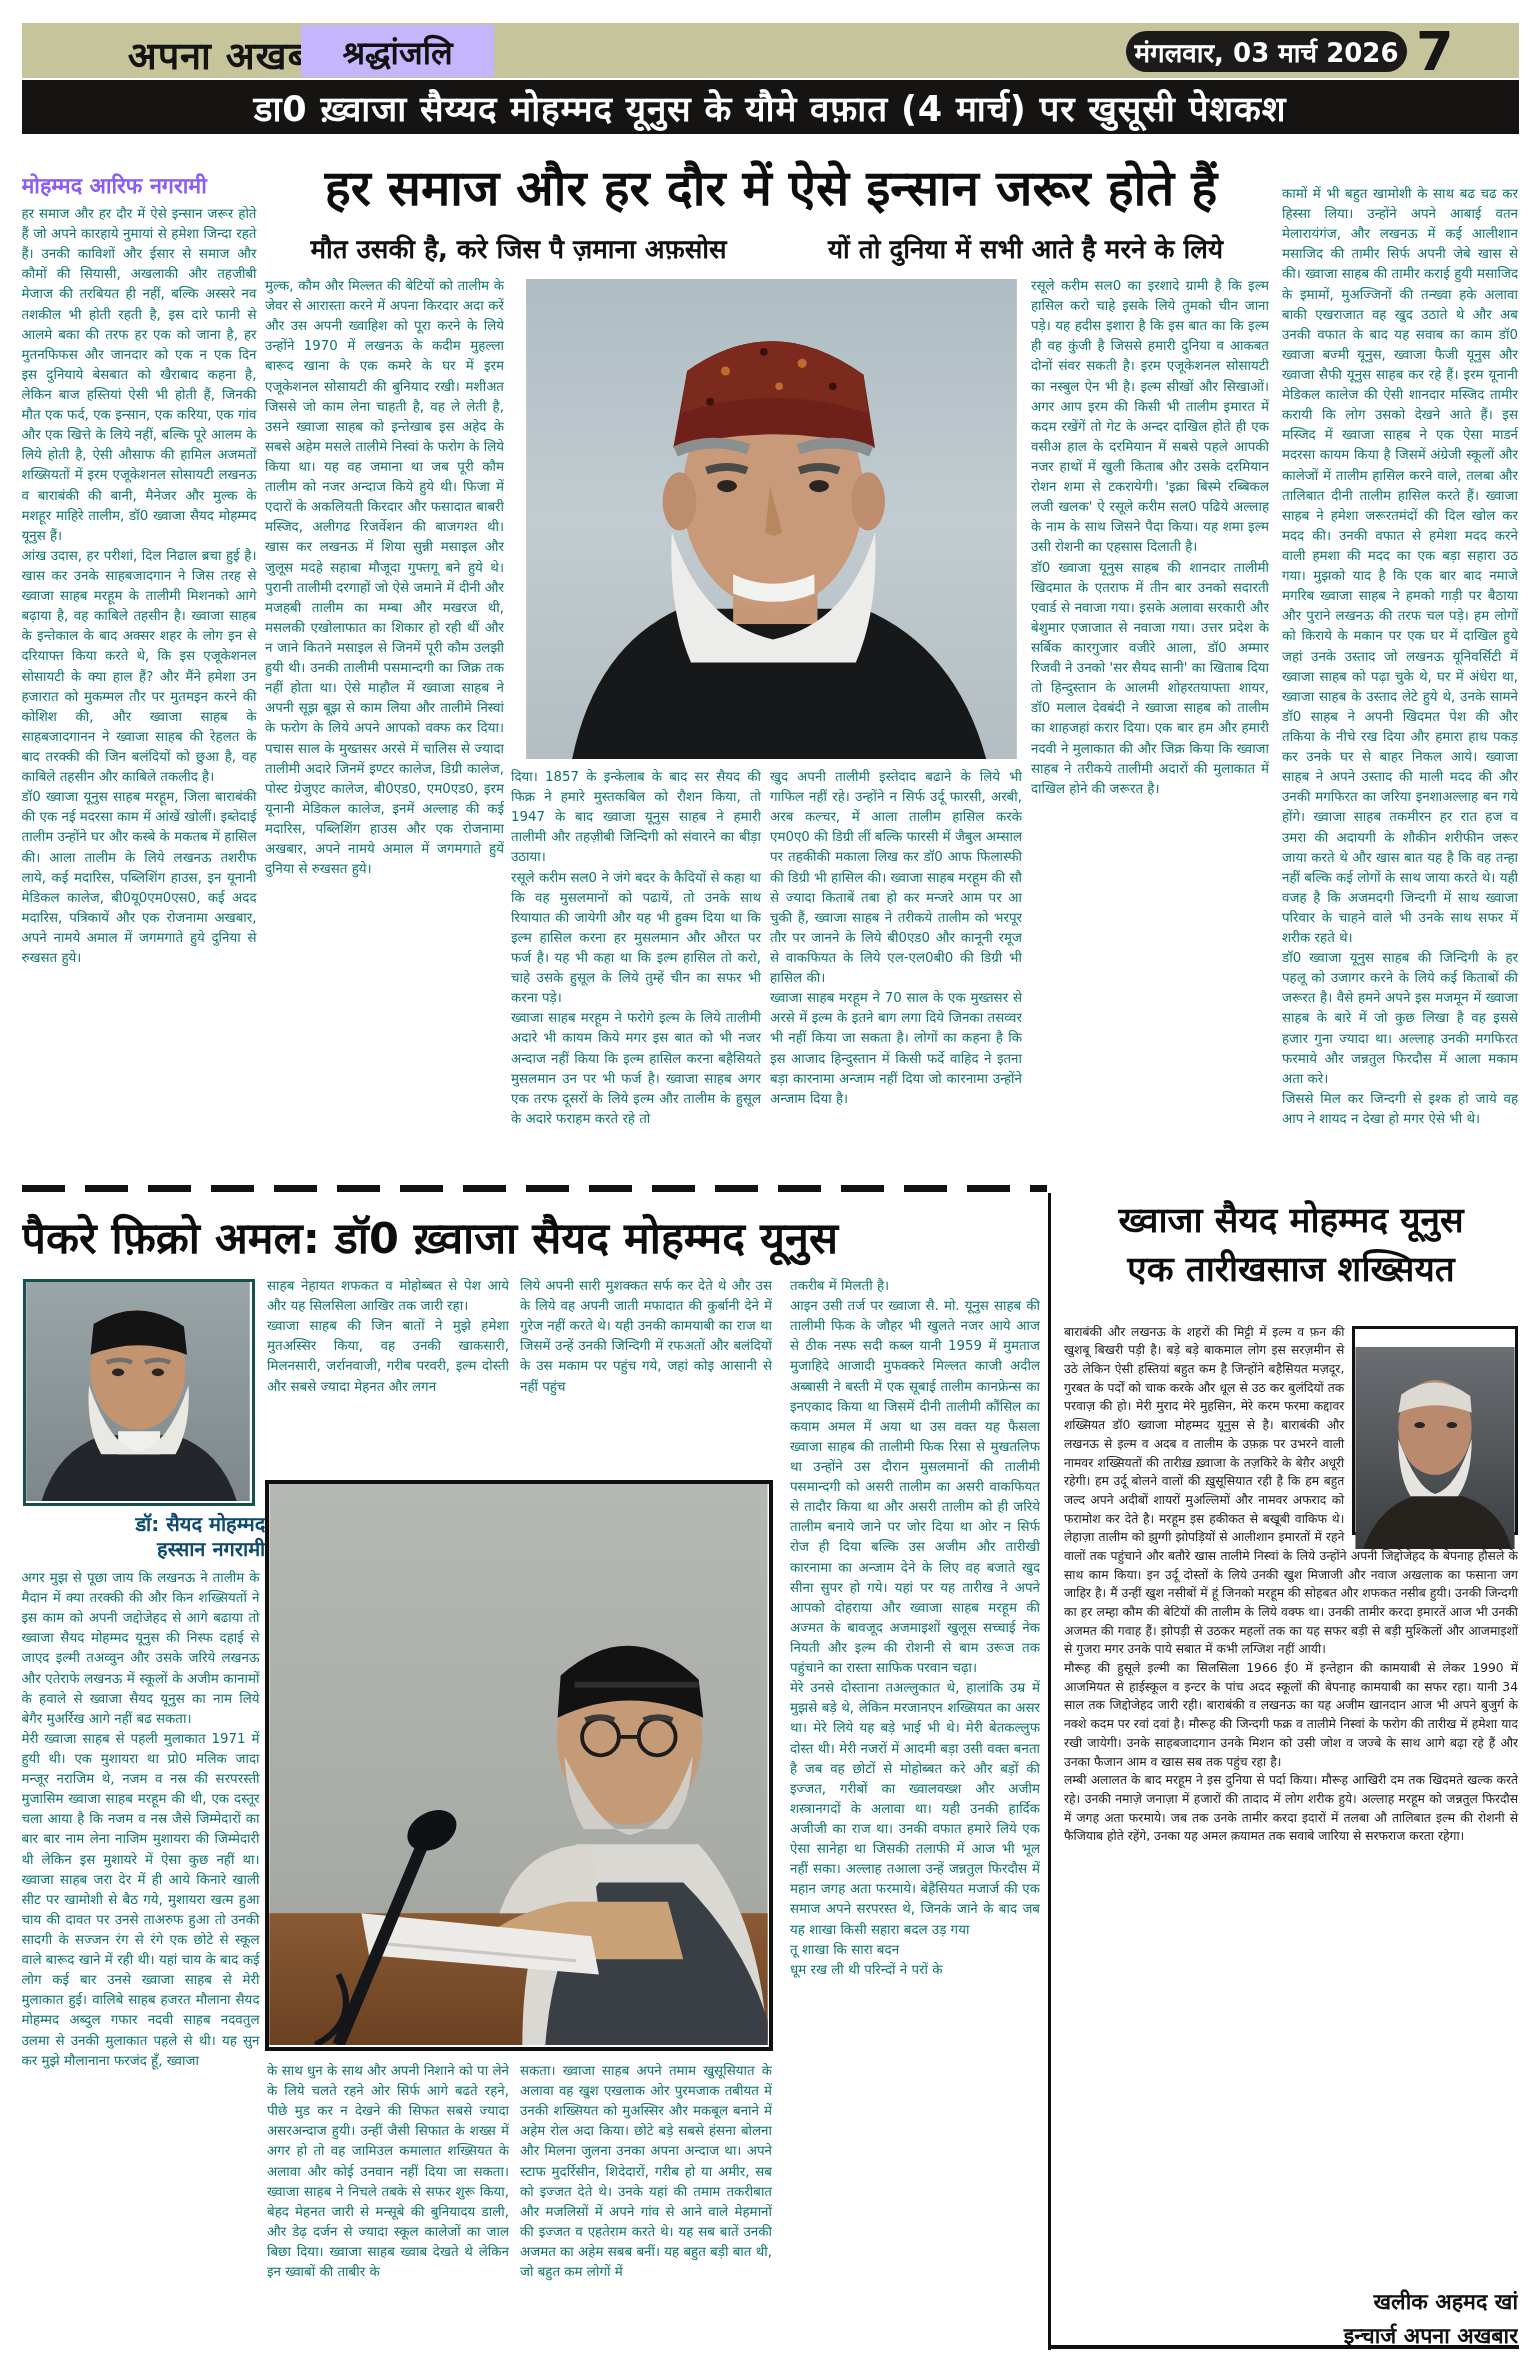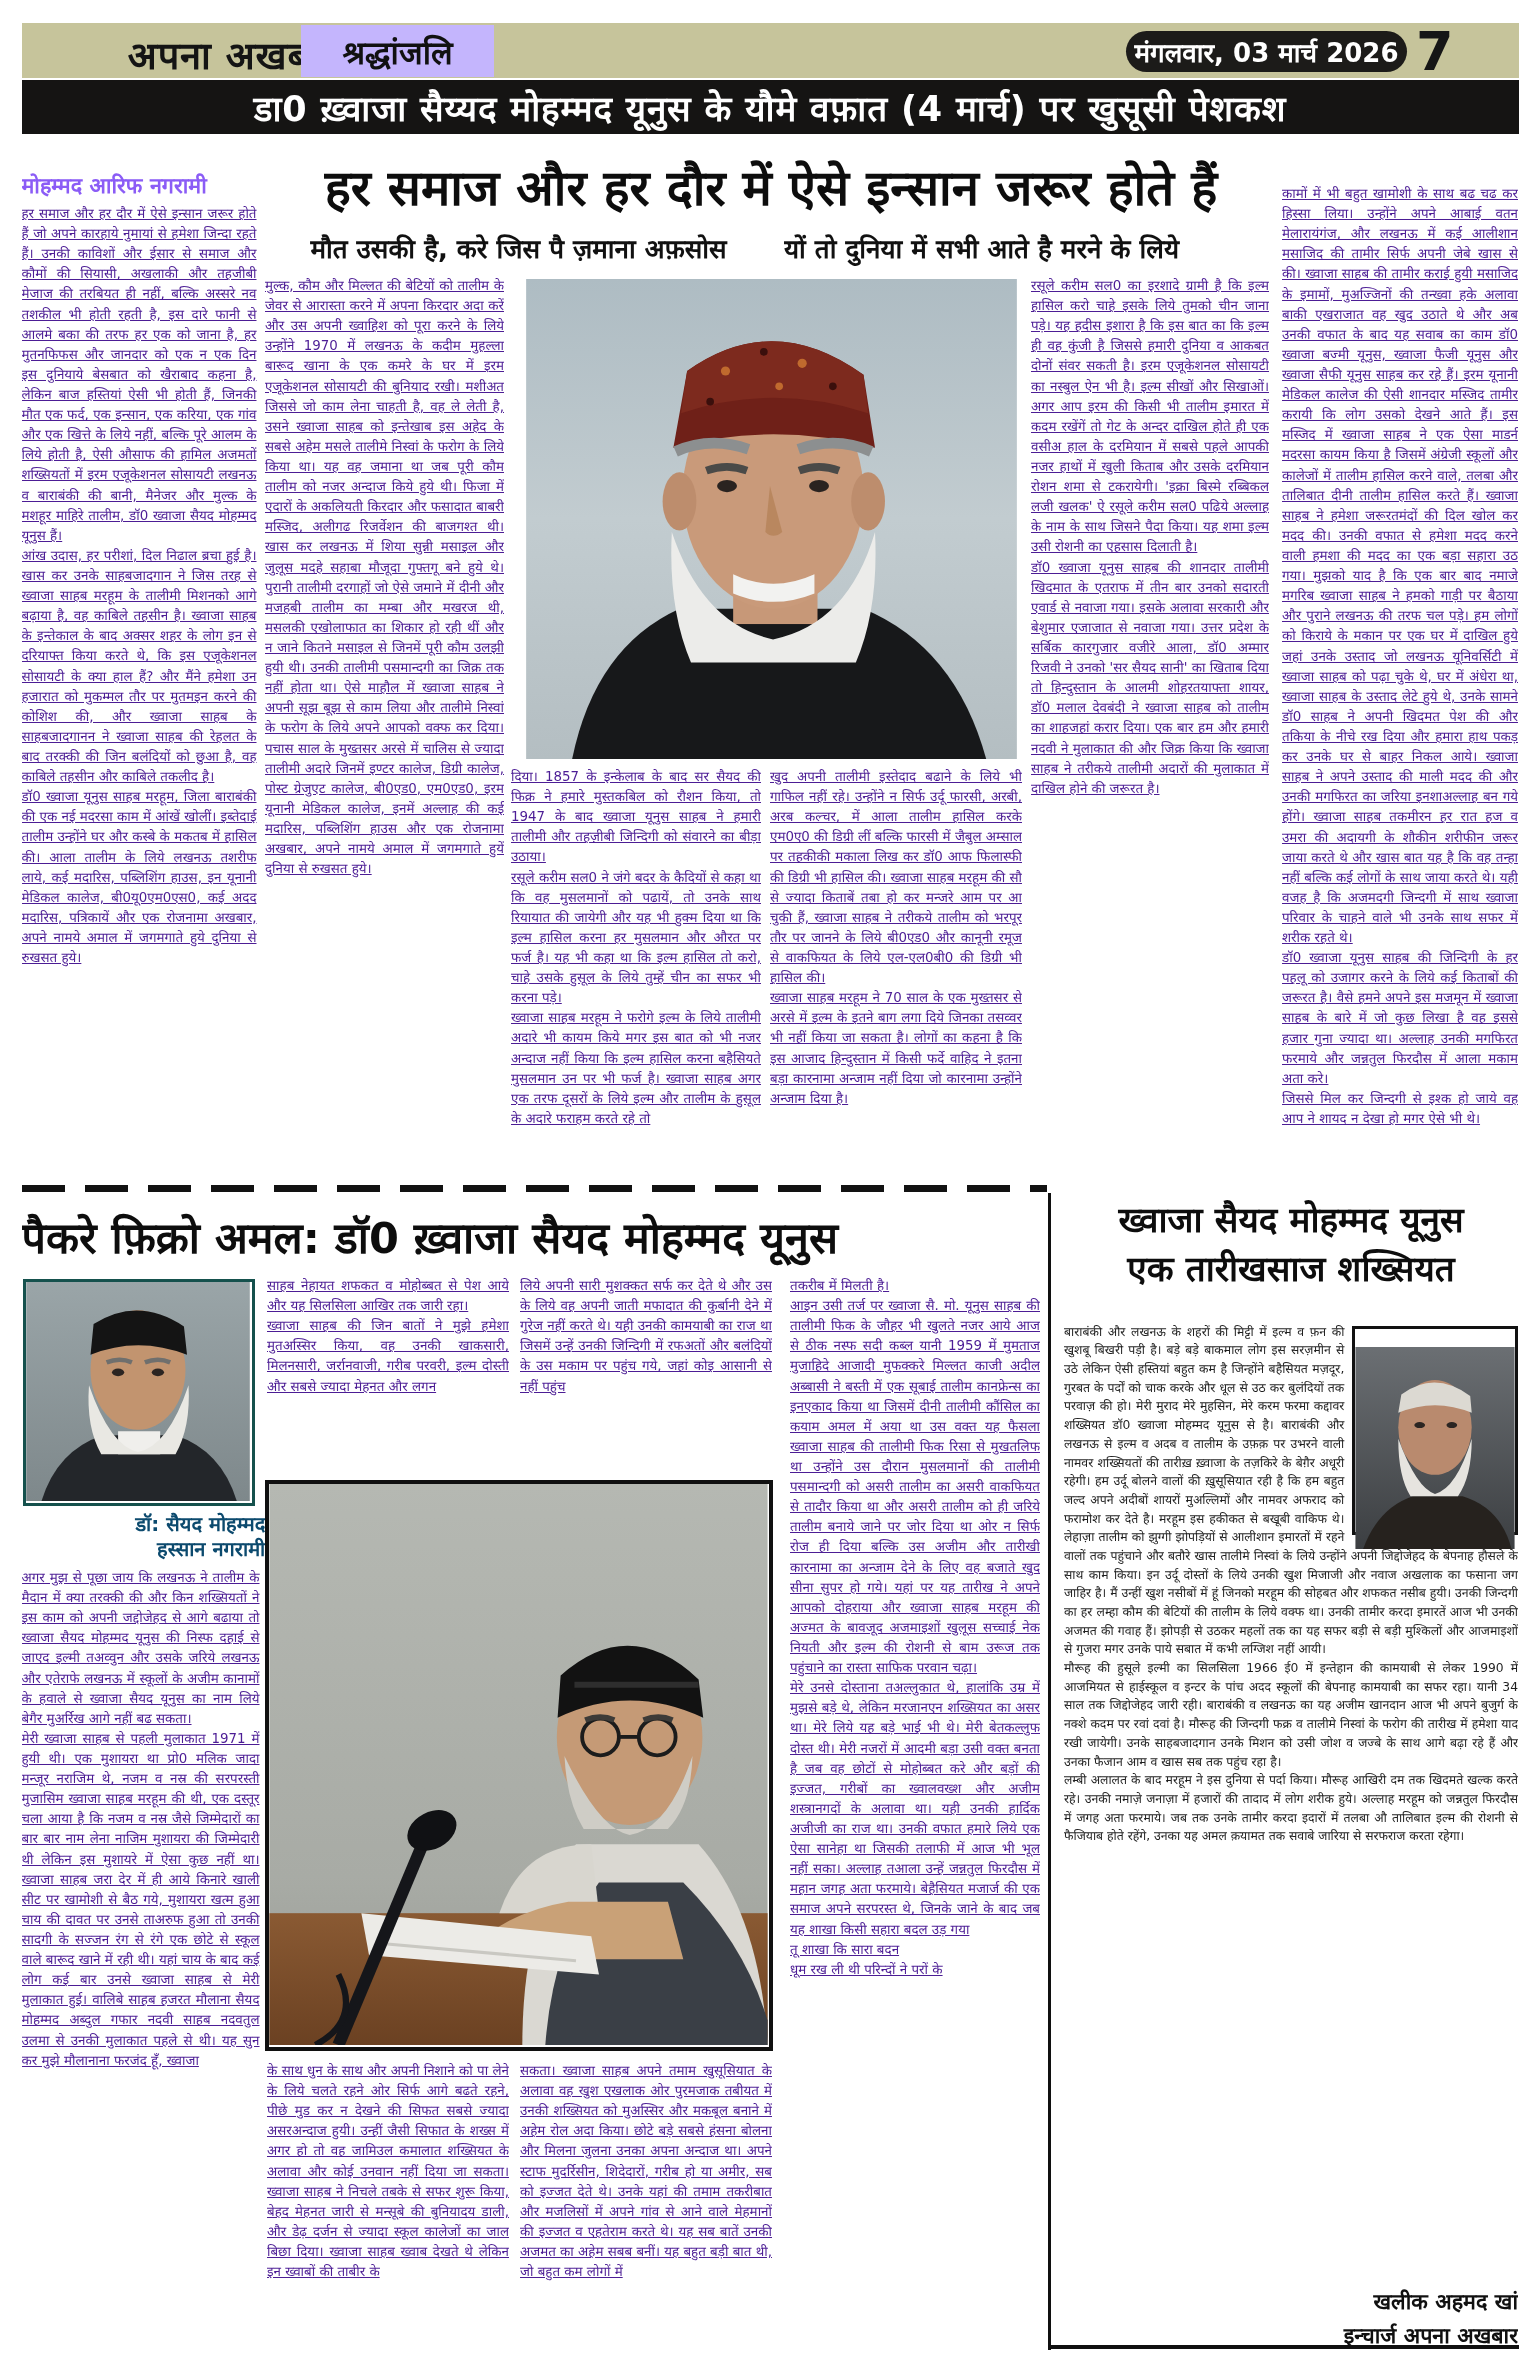--- a/index.html
+++ b/index.html
@@ -17,23 +17,23 @@
   #page-number { left:1416px; top:20px; width:69px; height:58px; font-size:54px; font-weight:900; color:#161616; }
 
   
   #kicker { left:21.5px; top:80px; width:1497px; height:54px; background:#151413; color:#ffffff;
             display:flex; align-items:center; justify-content:center; font-size:35px; font-weight:900; letter-spacing:0.8px; }
 
   
   #main-headline { left:261px; top:147px; width:1020px; height:78px; font-size:49px; font-weight:900; color:#0d0d0d;
                    display:flex; align-items:center; justify-content:center; white-space:nowrap; }
   #subhead-left  { left:267px; top:230px; width:503px; height:37px; font-size:26px; font-weight:800; color:#111; text-align:center; }
-  #subhead-right { left:784px; top:230px; width:483px; height:37px; font-size:26px; font-weight:800; color:#111; text-align:left; }
-
-  .txt { font-size:13.4px; line-height:1.5; text-align:justify; color:#4c1d95; white-space:pre-line;text-decoration:underline; }
+  #subhead-right { left:784px; top:230px; width:483px; height:37px; font-size:26px; font-weight:800; color:#111; text-align:center; }
+
+  .txt { font-size:13.4px; line-height:1.5; text-align:justify; color:#0f766e; white-space:pre-line; }
   #byline { left:21.5px; top:170px; width:235px; height:31px; font-size:21.5px; font-weight:800; text-align:left; color:#8b5cf6; }
   #m-col1 { left:21.5px;   top:204px; width:235px; height:979px; }
   #m-col2 { left:265px;  top:276px; width:239px; height:907px; }
   #m-col3 { left:511px;  top:767px; width:250px; height:416px; }
   #m-col4 { left:770px; top:767px; width:252px; height:416px; }
   #m-col5 { left:1031px; top:276px; width:238px; height:907px; }
   #m-col6 { left:1282px; top:184px; width:236px; height:999px; }
 
   #photo1 { left:526px; top:279px; width:491px; height:480px; }
 

